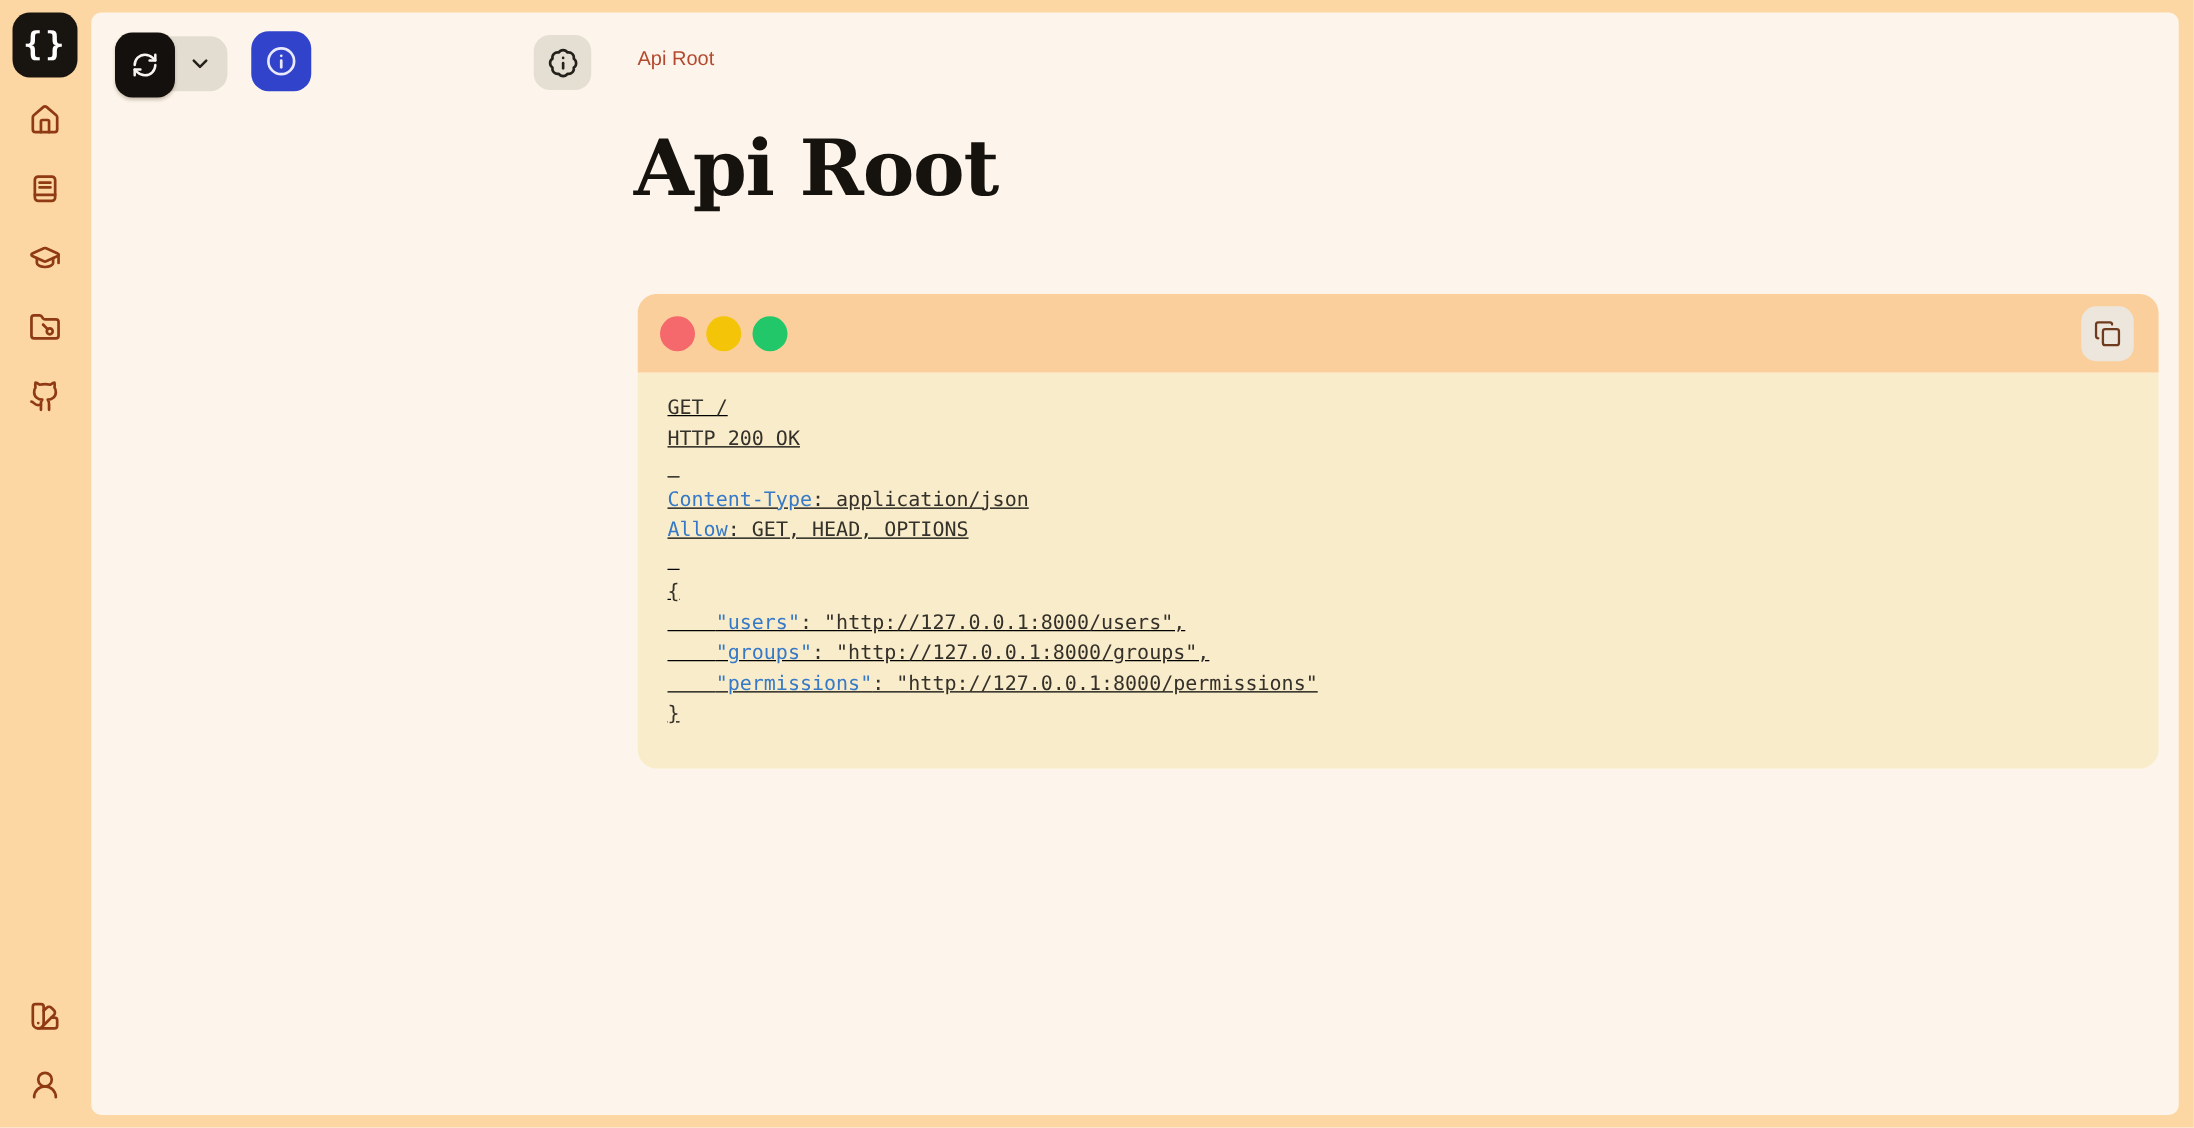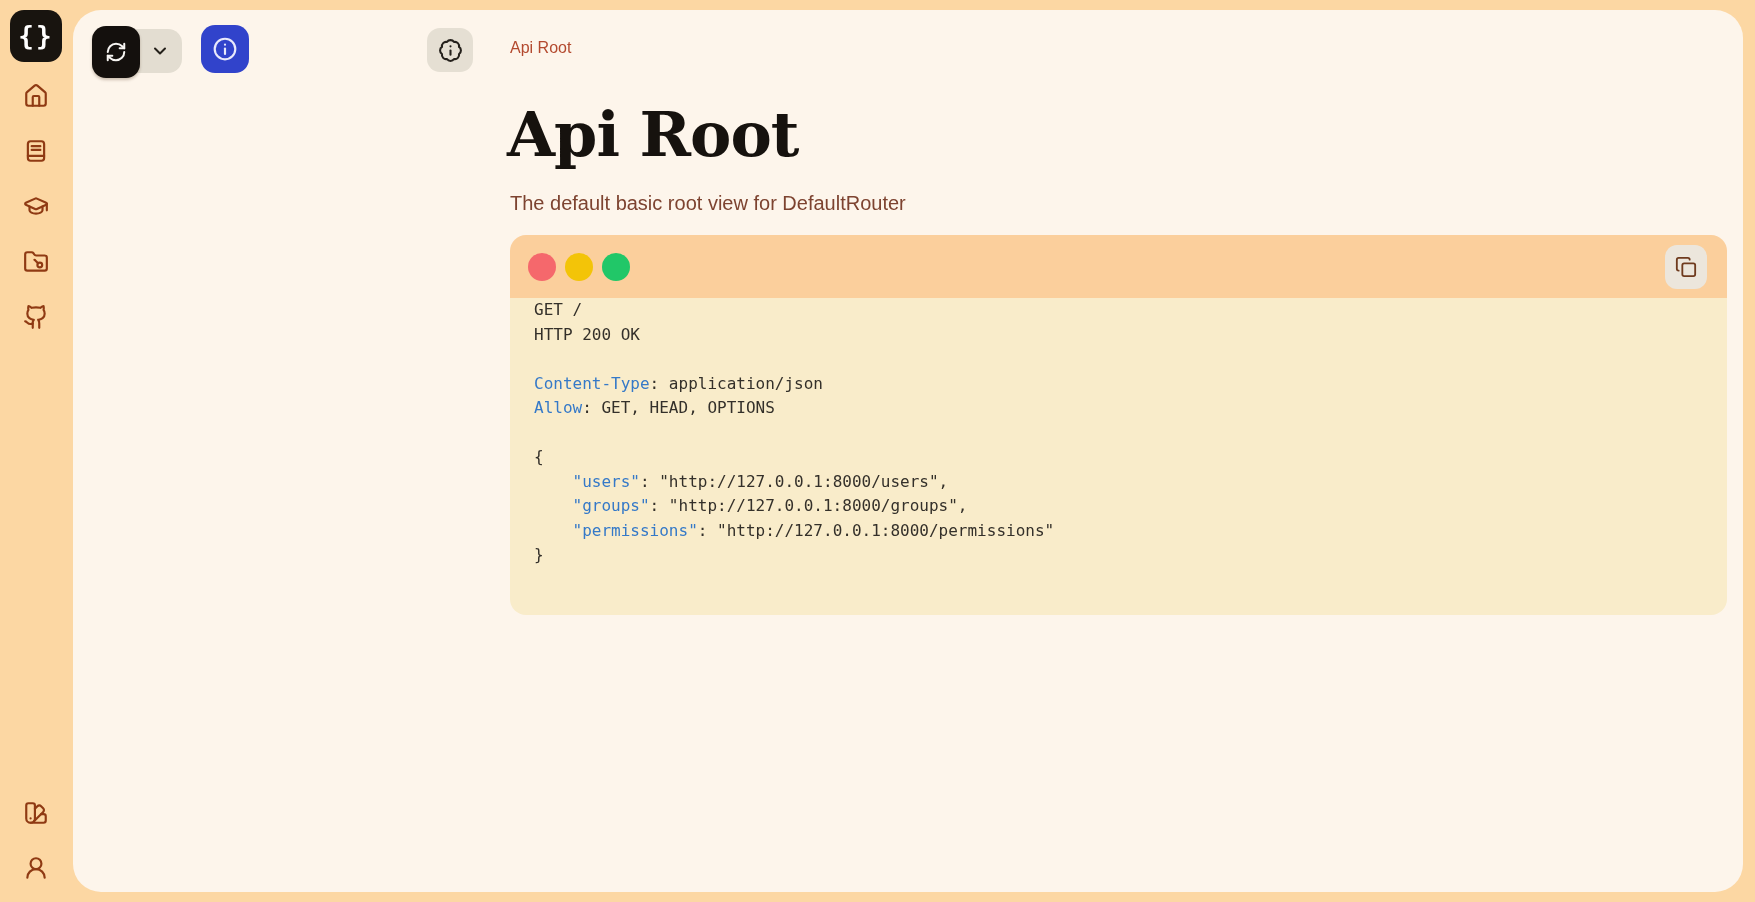--- a/index.html
+++ b/index.html
@@ -33,21 +33,21 @@
   }
   .side-icon{
     position:absolute;left:23px;width:26px;height:26px;color:var(--icon-brown);
     cursor:pointer;
   }
   .side-icon svg{width:26px;height:26px;}
 
   
   .panel{
     position:absolute;left:73px;top:10px;width:1670px;height:882px;
-    background:var(--panel-bg);border-radius:28px;
+    background:var(--panel-bg);border-radius:8px;
   }
 
   
   .split-btn{position:absolute;left:19px;top:16px;width:90px;height:52px;}
   .split-btn .gray-part{
     position:absolute;left:2px;top:3px;width:88px;height:44px;
     background:#e3ddd1;border-radius:14px;cursor:pointer;
   }
   .split-btn .black-part{
     position:absolute;left:0;top:0;width:48px;height:52px;
@@ -103,21 +103,22 @@
   .dots{display:flex;gap:9px;}
   .dot{width:28px;height:28px;border-radius:50%;}
   .copy-btn{
     position:absolute;right:20px;top:10px;width:42px;height:44px;
     background:#ece6dc;border-radius:12px;cursor:pointer;
     display:flex;align-items:center;justify-content:center;
   }
   .copy-btn svg{width:22px;height:22px;color:#6f3b1e;}
   .term-body{
     height:317px;background:var(--term-body-bg);
-    padding:0 24px;
+    padding:16px 24px;
+    text-decoration:underline;
   }
   .code{
     font-family:"DejaVu Sans Mono",monospace;font-size:16px;line-height:24.5px;
     color:var(--code-text);
   }
   .code-line{white-space:pre;min-height:24.5px;}
   .tok-key{color:var(--tok-key);}
 </style>
 </head>
 <body>
@@ -215,21 +216,20 @@
     <svg viewBox="0 0 24 24" fill="none" stroke="currentColor" stroke-width="2" stroke-linecap="round" stroke-linejoin="round">
       <path d="M3.85 8.62a4 4 0 0 1 4.78-4.77 4 4 0 0 1 6.74 0 4 4 0 0 1 4.78 4.78 4 4 0 0 1 0 6.74 4 4 0 0 1-4.77 4.78 4 4 0 0 1-6.75 0 4 4 0 0 1-4.78-4.77 4 4 0 0 1 0-6.76"></path>
       <path d="M12 16v-4"></path>
       <path d="M12 8h.01"></path>
     </svg>
   </div>
 
   <div class="breadcrumb">Api Root</div>
 
   <h1 class="page-title">Api Root</h1>
-  <p class="page-subtitle">The default basic root view for DefaultRouter</p>
 
   <section class="terminal">
     <div class="term-header">
       <div class="dots">
           <span class="dot" style="background: rgb(245, 104, 108);"></span>
           <span class="dot" style="background: rgb(243, 196, 8);"></span>
           <span class="dot" style="background: rgb(33, 199, 104);"></span>
         </div>
       <div class="copy-btn">
         <svg viewBox="0 0 24 24" fill="none" stroke="currentColor" stroke-width="2" stroke-linecap="round" stroke-linejoin="round">

